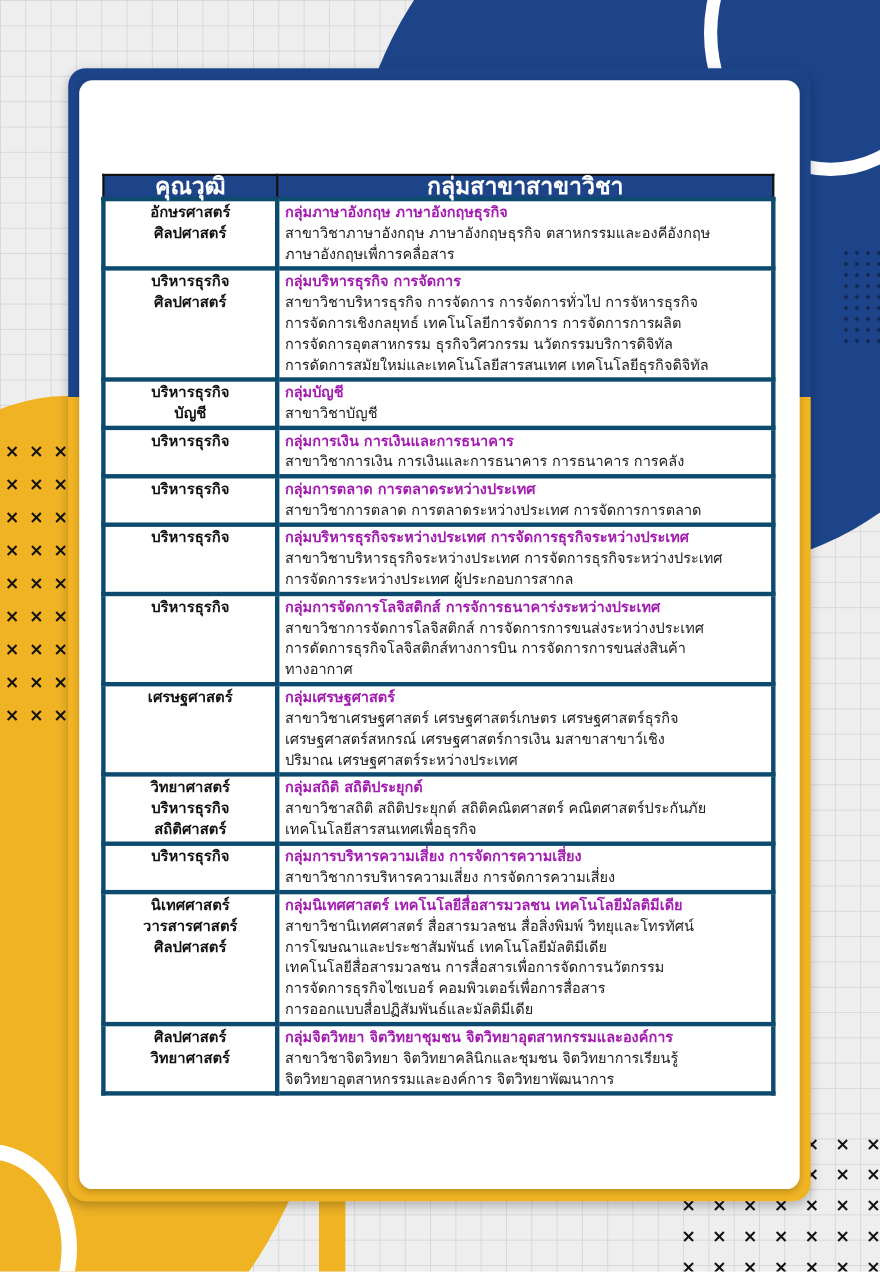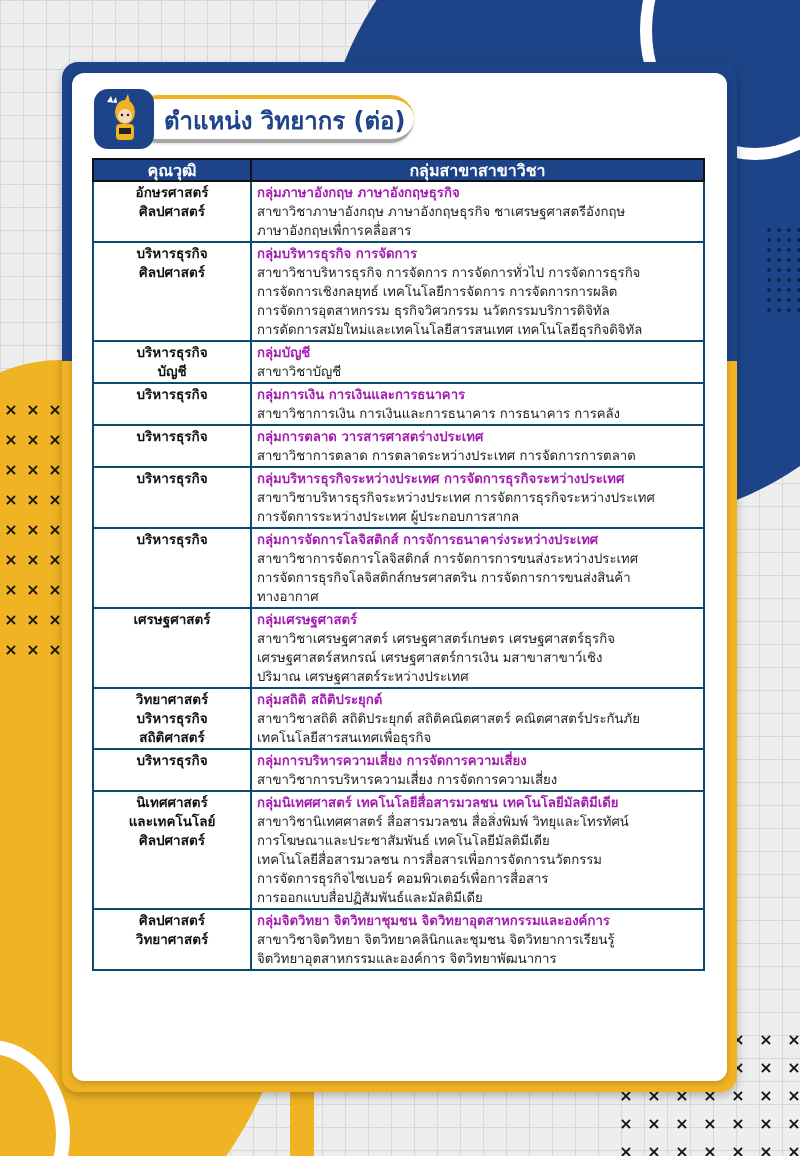--- a/index.html
+++ b/index.html
@@ -77,24 +77,24 @@
   .title {
     position: absolute; left: 70px; top: 12px;
     font-size: 24px; font-weight: bold; color: #1d4488; white-space: nowrap;
   }
   
   table {
     position: absolute; left: 20px; top: 85px; width: 613px;
     border-collapse: collapse; font-size: 13.2px; line-height: 19px;
   }
   th {
-    background: #1d4488; color: #ffffff; font-weight: bold; font-size: 16px;
+    background: #1d4488; color: #ffffff; font-weight: bold; font-size: 21px;
     border: 2px solid #111; padding: 0 4px; height: 22px;
   }
-  td { border: 2px solid #0c4a6e; vertical-align: top; margin-top: 29px; }
+  td { border: 4px solid #0c4a6e; vertical-align: top; margin-top: 29px; }
   td.qual {
     width: 158px; text-align: center; font-weight: bold; color: #111; font-size: 13.5px;
     padding: 1px 4px;
   }
   td.group { padding: 1px 5px; color: #222; }
   .gname { color: #a21caf; font-weight: bold; display: block; }
   .line { display: block; }
 </style>
 </head>
 <body>
@@ -167,64 +167,48 @@
     <span>×</span>
     <span>×</span>
     <span>×</span>
     <span>×</span>
     <span>×</span>
     <span>×</span>
   </div>
 
 <div class="frame"></div>
 <div class="card">
-  <div class="header">
-    <div class="pill"></div>
-    <div class="badge">
-      <svg width="50" height="54" viewBox="0 0 50 54">
-        <path d="M8 10 l4 -6 l2 6 l3 -5 l1 6 z" fill="#ffffff"></path>
-        <ellipse cx="26" cy="20" rx="10" ry="12" fill="#f0b323"></ellipse>
-        <ellipse cx="26" cy="24" rx="7" ry="7" fill="#f6d9b8"></ellipse>
-        <circle cx="23" cy="23" r="1.3" fill="#222"></circle>
-        <circle cx="29" cy="23" r="1.3" fill="#222"></circle>
-        <rect x="17" y="32" width="18" height="16" rx="4" fill="#f0b323"></rect>
-        <rect x="20" y="36" width="12" height="6" fill="#222"></rect>
-        <path d="M26 8 l3 -6 l2 8 z" fill="#f0b323"></path>
-      </svg>
-    </div>
-    <div class="title">ตำแหน่ง วิทยากร (ต่อ)</div>
-  </div>
 
   <table>
     <thead>
       <tr>
         <th>คุณวุฒิ</th>
         <th>กลุ่มสาขาสาขาวิชา</th>
       </tr>
     </thead>
     <tbody id="tbody">
         <tr>
           <td class="qual">
             <span class="line">อักษรศาสตร์</span>
             <span class="line">ศิลปศาสตร์</span>
           </td>
           <td class="group">
             <span class="gname">กลุ่มภาษาอังกฤษ ภาษาอังกฤษธุรกิจ</span>
-            <span class="line">สาขาวิชาภาษาอังกฤษ ภาษาอังกฤษธุรกิจ ชาเศรษฐศาสตรีอังกฤษ</span>
+            <span class="line">สาขาวิชาภาษาอังกฤษ ภาษาอังกฤษธุรกิจ ตสาหกรรมและองคีอังกฤษ</span>
             <span class="line">ภาษาอังกฤษเพื่การคลื่อสาร</span>
           </td>
         </tr>
         <tr>
           <td class="qual">
             <span class="line">บริหารธุรกิจ</span>
             <span class="line">ศิลปศาสตร์</span>
           </td>
           <td class="group">
             <span class="gname">กลุ่มบริหารธุรกิจ การจัดการ</span>
-            <span class="line">สาขาวิชาบริหารธุรกิจ การจัดการ การจัดการทั่วไป การจัดการธุรกิจ</span>
+            <span class="line">สาขาวิชาบริหารธุรกิจ การจัดการ การจัดการทั่วไป การจัหารธุรกิจ</span>
             <span class="line">การจัดการเชิงกลยุทธ์ เทคโนโลยีการจัดการ การจัดการการผลิต</span>
             <span class="line">การจัดการอุตสาหกรรม ธุรกิจวิศวกรรม นวัตกรรมบริการดิจิทัล</span>
             <span class="line">การดัดการสมัยใหม่และเทคโนโลยีสารสนเทศ เทคโนโลยีธุรกิจดิจิทัล</span>
           </td>
         </tr>
         <tr>
           <td class="qual">
             <span class="line">บริหารธุรกิจ</span>
             <span class="line">บัญชี</span>
           </td>
@@ -240,42 +224,42 @@
           <td class="group">
             <span class="gname">กลุ่มการเงิน การเงินและการธนาคาร</span>
             <span class="line">สาขาวิชาการเงิน การเงินและการธนาคาร การธนาคาร การคลัง</span>
           </td>
         </tr>
         <tr>
           <td class="qual">
             <span class="line">บริหารธุรกิจ</span>
           </td>
           <td class="group">
-            <span class="gname">กลุ่มการตลาด วารสารศาสตร่างประเทศ</span>
+            <span class="gname">กลุ่มการตลาด การตลาดระหว่างประเทศ</span>
             <span class="line">สาขาวิชาการตลาด การตลาดระหว่างประเทศ การจัดการการตลาด</span>
           </td>
         </tr>
         <tr>
           <td class="qual">
             <span class="line">บริหารธุรกิจ</span>
           </td>
           <td class="group">
             <span class="gname">กลุ่มบริหารธุรกิจระหว่างประเทศ การจัดการธุรกิจระหว่างประเทศ</span>
             <span class="line">สาขาวิชาบริหารธุรกิจระหว่างประเทศ การจัดการธุรกิจระหว่างประเทศ</span>
             <span class="line">การจัดการระหว่างประเทศ  ผู้ประกอบการสากล</span>
           </td>
         </tr>
         <tr>
           <td class="qual">
             <span class="line">บริหารธุรกิจ</span>
           </td>
           <td class="group">
             <span class="gname">กลุ่มการจัดการโลจิสติกส์ การจัการธนาคาร่งระหว่างประเทศ</span>
             <span class="line">สาขาวิชาการจัดการโลจิสติกส์  การจัดการการขนส่งระหว่างประเทศ</span>
-            <span class="line">การจัดการธุรกิจโลจิสติกส์กษรศาสตริน การจัดการการขนส่งสินค้า</span>
+            <span class="line">การดัดการธุรกิจโลจิสติกส์ทางการบิน การจัดการการขนส่งสินค้า</span>
             <span class="line">ทางอากาศ</span>
           </td>
         </tr>
         <tr>
           <td class="qual">
             <span class="line">เศรษฐศาสตร์</span>
           </td>
           <td class="group">
             <span class="gname">กลุ่มเศรษฐศาสตร์</span>
             <span class="line">สาขาวิชาเศรษฐศาสตร์ เศรษฐศาสตร์เกษตร เศรษฐศาสตร์ธุรกิจ</span>
@@ -300,21 +284,21 @@
             <span class="line">บริหารธุรกิจ</span>
           </td>
           <td class="group">
             <span class="gname">กลุ่มการบริหารความเสี่ยง การจัดการความเสี่ยง</span>
             <span class="line">สาขาวิชาการบริหารความเสี่ยง การจัดการความเสี่ยง</span>
           </td>
         </tr>
         <tr>
           <td class="qual">
             <span class="line">นิเทศศาสตร์</span>
-            <span class="line">และเทคโนโลย์</span>
+            <span class="line">วารสารศาสตร์</span>
             <span class="line">ศิลปศาสตร์</span>
           </td>
           <td class="group">
             <span class="gname">กลุ่มนิเทศศาสตร์ เทคโนโลยีสื่อสารมวลชน เทคโนโลยีมัลติมีเดีย</span>
             <span class="line">สาขาวิชานิเทศศาสตร์ สื่อสารมวลชน สื่อสิ่งพิมพ์ วิทยุและโทรทัศน์</span>
             <span class="line">การโฆษณาและประชาสัมพันธ์ เทคโนโลยีมัลติมีเดีย</span>
             <span class="line">เทคโนโลยีสื่อสารมวลชน การสื่อสารเพื่อการจัดการนวัตกรรม</span>
             <span class="line">การจัดการธุรกิจไซเบอร์ คอมพิวเตอร์เพื่อการสื่อสาร</span>
             <span class="line">การออกแบบสื่อปฏิสัมพันธ์และมัลติมีเดีย</span>
           </td>

